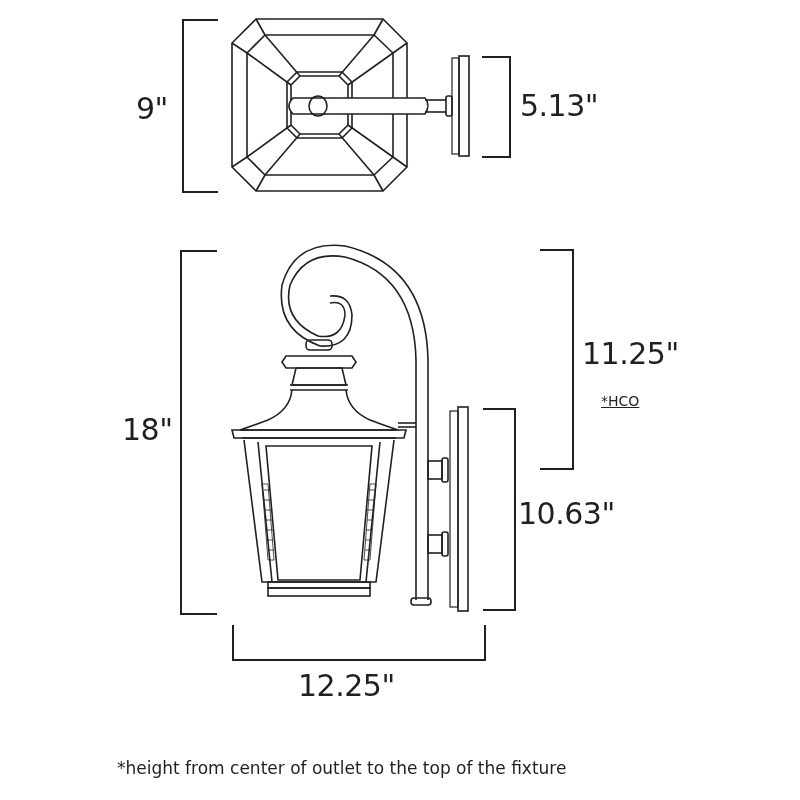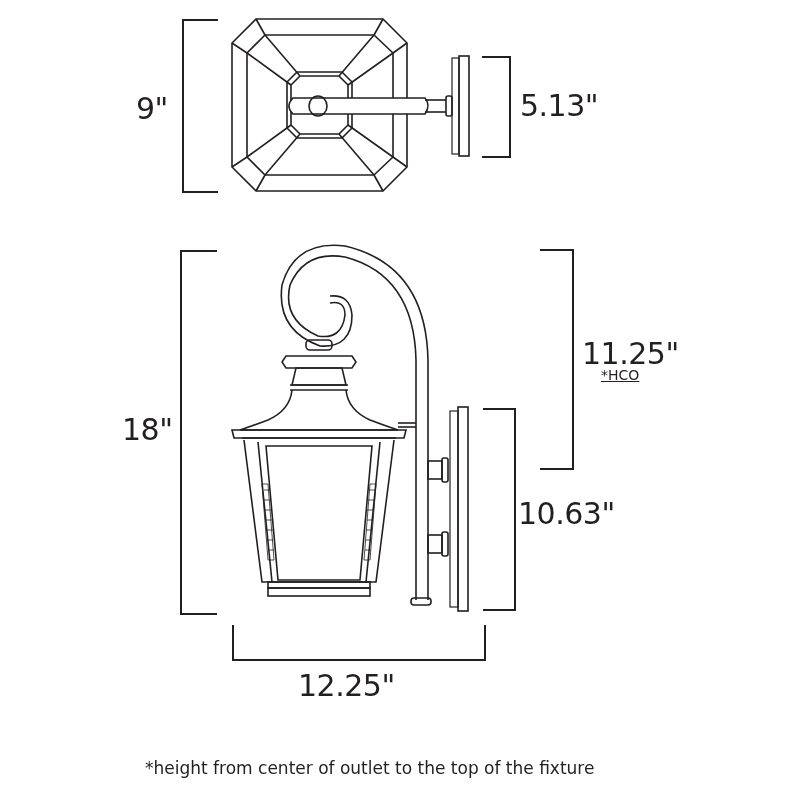--- a/index.html
+++ b/index.html
@@ -119,16 +119,16 @@
 
     <rect x="450" y="411" width="8" height="196" stroke-width="1.2"></rect>
     <rect x="458" y="407" width="10" height="204"></rect>
   </g>
 </svg>
 
 <span class="lbl big" style="left:136px;top:91px;">9"</span>
 <span class="lbl big" style="left:520px;top:88px;">5.13"</span>
 <span class="lbl big" style="left:122px;top:412px;">18"</span>
 <span class="lbl big" style="left:582px;top:336px;">11.25"</span>
-<span class="lbl small" style="left:601px;top:367px;text-decoration:underline;">*HCO</span>
+<span class="lbl small" style="left:601px;top:393px;text-decoration:underline;">*HCO</span>
 <span class="lbl big" style="left:518px;top:496px;">10.63"</span>
 <span class="lbl big" style="left:298px;top:668px;">12.25"</span>
-<span class="lbl note" style="left:117px;top:758px;margin-left:28px;">*height from center of outlet to the top of the fixture</span>
+<span class="lbl note" style="left:117px;top:758px;">*height from center of outlet to the top of the fixture</span>
 
 </body></html>

